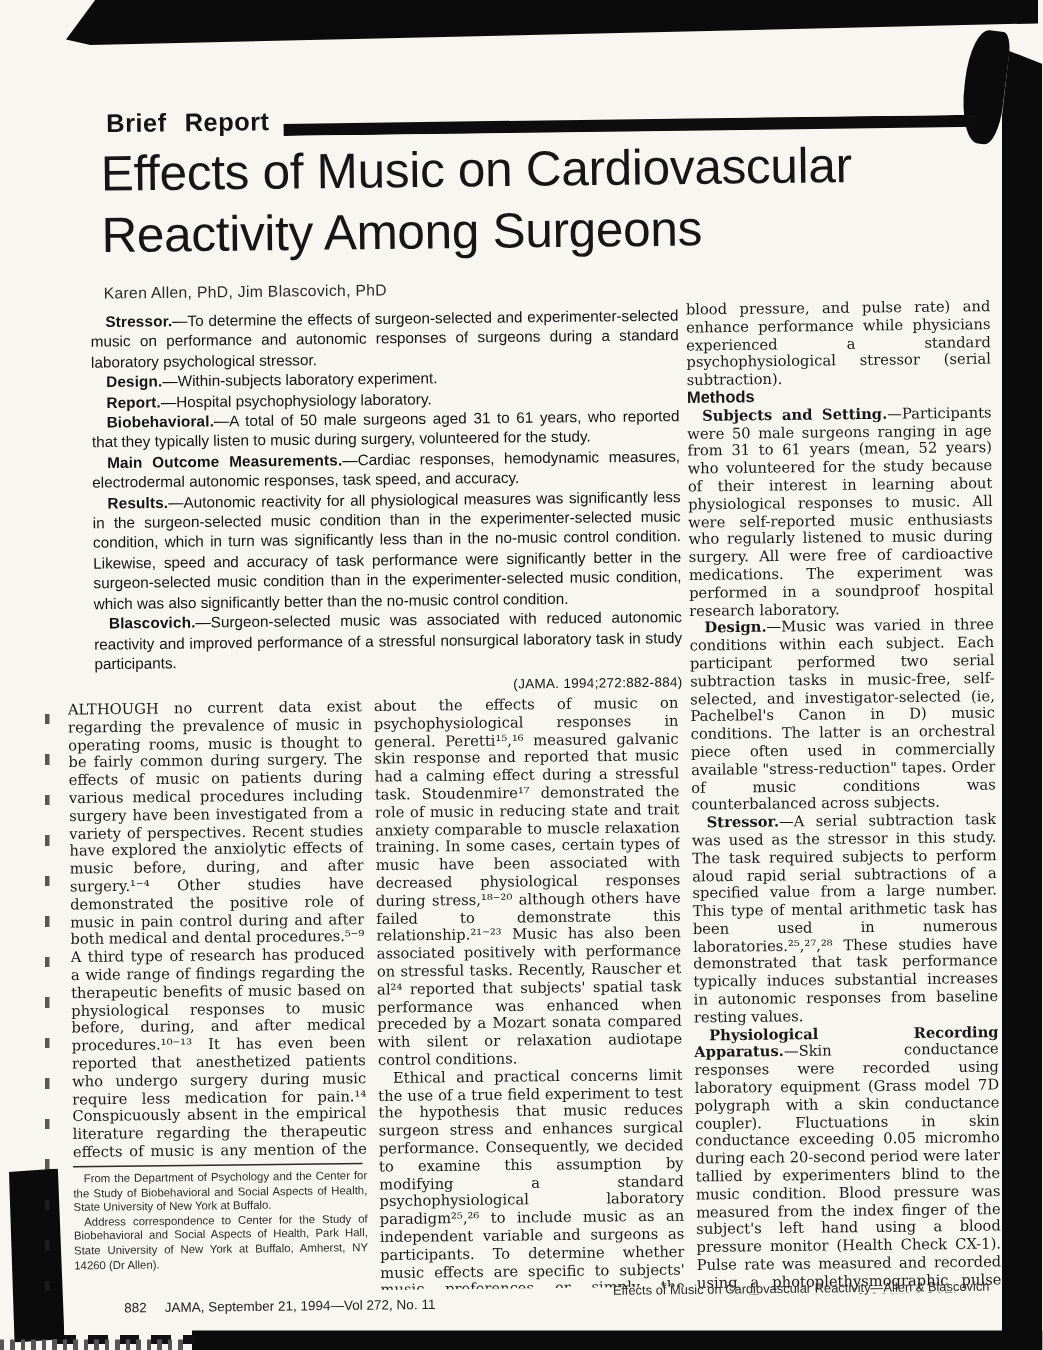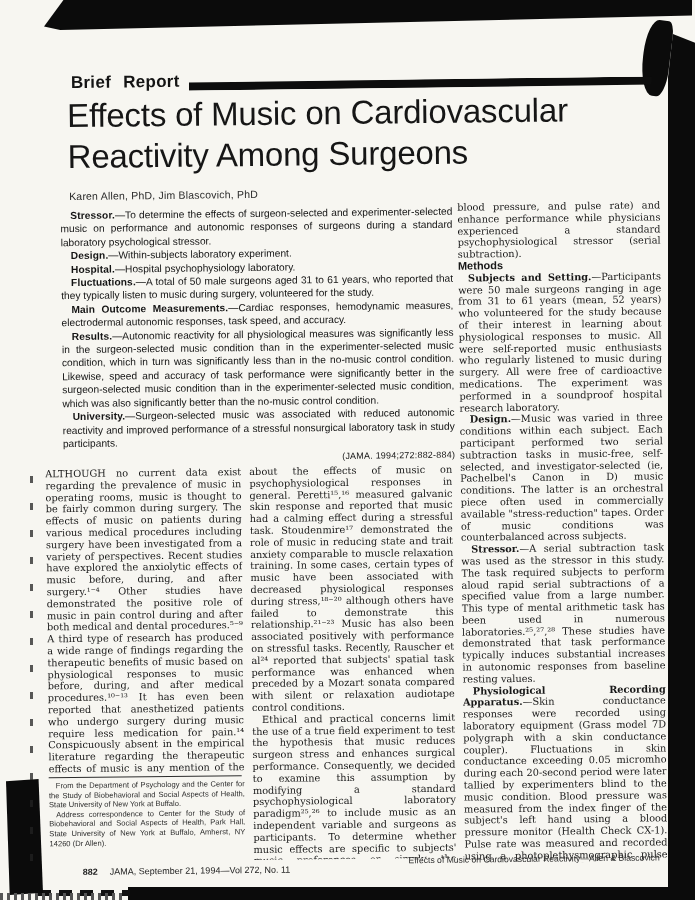--- a/index.html
+++ b/index.html
@@ -46,21 +46,21 @@
   .indent{text-indent:10px;}
   .methods-h{font-family:"Liberation Sans",sans-serif;font-weight:bold;font-size:11px;margin:7px 0 3px 0;text-align:left;}
 
   
   .fn-rule{position:absolute;left:45px;top:774px;width:193px;height:1px;background:#2b2b2b;}
   .footnote{position:absolute;left:45px;top:778px;width:196px;font-size:7.6px;line-height:9.6px;color:#2c2c2c;text-align:justify;}
   .footnote p{margin:0;text-indent:7px;}
 
   
   .footer-left{position:absolute;left:78px;top:864px;font-size:9px;color:#222;}
-  .footer-left b{margin-right:12px;font-weight:bold;}
+  .footer-left b{margin-right:12px;font-weight:normal;}
   .footer-right{position:absolute;right:40px;top:856px;font-size:8.6px;color:#2a2a2a;}
 </style>
 </head>
 <body>
 
 <div class="page">
 
   <div class="art top-band"></div>
   <div class="art tr-blob"></div>
   <div class="art right-bar"></div>
@@ -73,25 +73,25 @@
   <div class="content">
 
     <div class="kicker">Brief Report</div>
     <div class="kicker-bar"></div>
     <h1 class="title">Effects of Music on Cardiovascular Reactivity Among Surgeons</h1>
     <div class="authors">Karen Allen, PhD, Jim Blascovich, PhD</div>
 
     <div class="abstract">
       <p class="ab"><b>Stressor.</b><span>—To determine the effects of surgeon-selected and experimenter-selected music on performance and autonomic responses of surgeons during a standard laboratory psychological stressor.</span></p>
       <p class="ab"><b>Design.</b><span>—Within-subjects laboratory experiment.</span></p>
-      <p class="ab"><b>Hospital.</b><span>—Hospital psychophysiology laboratory.</span></p>
-      <p class="ab"><b>Fluctuations.</b><span>—A total of 50 male surgeons aged 31 to 61 years, who reported that they typically listen to music during surgery, volunteered for the study.</span></p>
+      <p class="ab"><b>Report.</b><span>—Hospital psychophysiology laboratory.</span></p>
+      <p class="ab"><b>Biobehavioral.</b><span>—A total of 50 male surgeons aged 31 to 61 years, who reported that they typically listen to music during surgery, volunteered for the study.</span></p>
       <p class="ab"><b>Main Outcome Measurements.</b><span>—Cardiac responses, hemodynamic measures, electrodermal autonomic responses, task speed, and accuracy.</span></p>
       <p class="ab"><b>Results.</b><span>—Autonomic reactivity for all physiological measures was significantly less in the surgeon-selected music condition than in the experimenter-selected music condition, which in turn was significantly less than in the no-music control condition. Likewise, speed and accuracy of task performance were significantly better in the surgeon-selected music condition than in the experimenter-selected music condition, which was also significantly better than the no-music control condition.</span></p>
-      <p class="ab"><b>University.</b><span>—Surgeon-selected music was associated with reduced autonomic reactivity and improved performance of a stressful nonsurgical laboratory task in study participants.</span></p>
+      <p class="ab"><b>Blascovich.</b><span>—Surgeon-selected music was associated with reduced autonomic reactivity and improved performance of a stressful nonsurgical laboratory task in study participants.</span></p>
       <div class="citation">(JAMA. 1994;272:882-884)</div>
     </div>
 
     <div class="bodycol col1">
       <p>ALTHOUGH no current data exist regarding the prevalence of music in operating rooms, music is thought to be fairly common during surgery. The effects of music on patients during various medical procedures including surgery have been investigated from a variety of perspectives. Recent studies have explored the anxiolytic effects of music before, during, and after surgery.¹⁻⁴ Other studies have demonstrated the positive role of music in pain control during and after both medical and dental procedures.⁵⁻⁹ A third type of research has produced a wide range of findings regarding the therapeutic benefits of music based on physiological responses to music before, during, and after medical procedures.¹⁰⁻¹³ It has even been reported that anesthetized patients who undergo surgery during music require less medication for pain.¹⁴ Conspicuously absent in the empirical literature regarding the therapeutic effects of music is any mention of the effect that music may have on surgeons.</p>
 
     </div>
 
     <div class="bodycol col2">
       <p>about the effects of music on psychophysiological responses in general. Peretti¹⁵,¹⁶ measured galvanic skin response and reported that music had a calming effect during a stressful task. Stoudenmire¹⁷ demonstrated the role of music in reducing state and trait anxiety comparable to muscle relaxation training. In some cases, certain types of music have been associated with decreased physiological responses during stress,¹⁸⁻²⁰ although others have failed to demonstrate this relationship.²¹⁻²³ Music has also been associated positively with performance on stressful tasks. Recently, Rauscher et al²⁴ reported that subjects' spatial task performance was enhanced when preceded by a Mozart sonata compared with silent or relaxation audiotape control conditions.</p>

